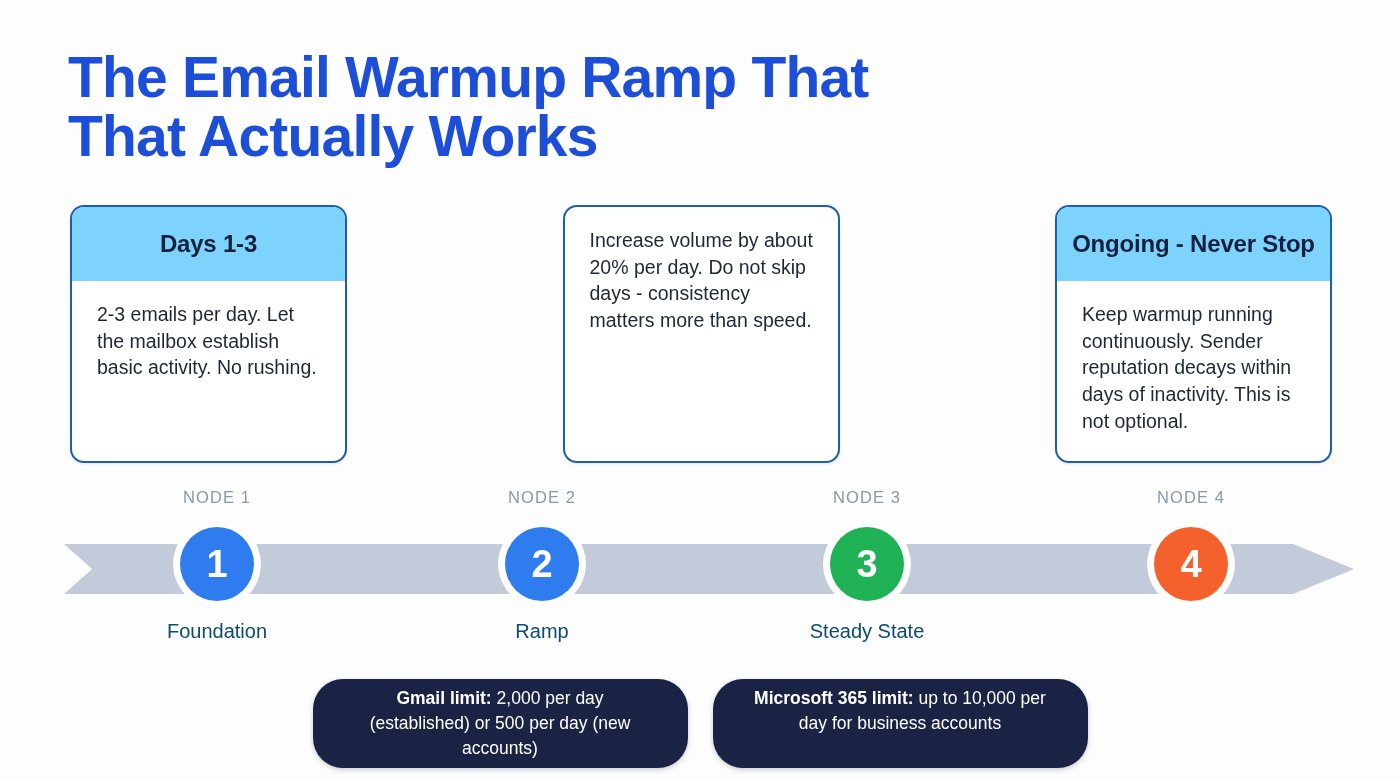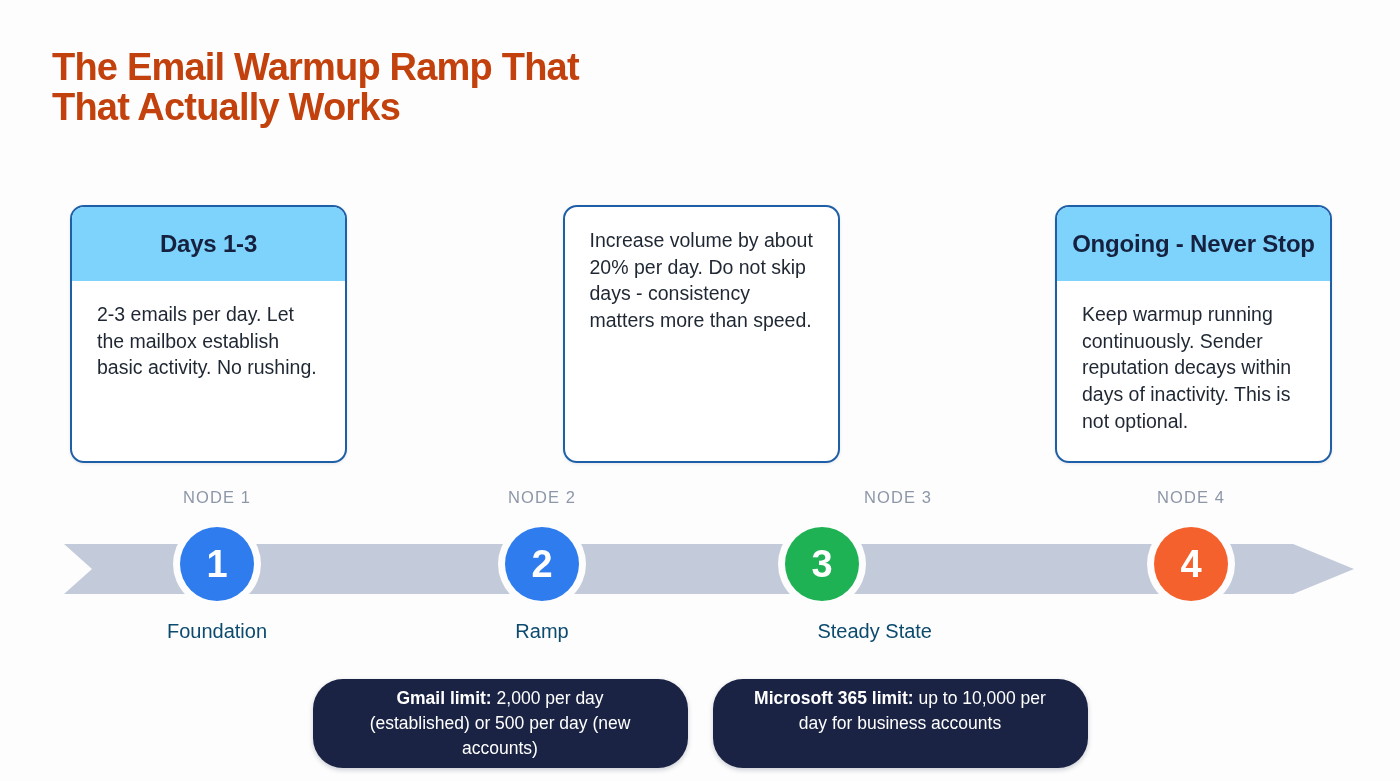--- a/index.html
+++ b/index.html
@@ -14,28 +14,28 @@
   body {
     background: #fdfdfd;
     font-family: "Liberation Sans", "DejaVu Sans", sans-serif;
     color: #1b2a4a;
     position: relative;
   }
 
   
   .page-title {
     position: absolute;
-    left: 52px;
+    left: 68px;
     top: 48px;
     width: 820px;
-    font-size: 38px;
+    font-size: 57px;
     line-height: 1.04;
     font-weight: 700;
     letter-spacing: -0.8px;
-    color: #c2410c;
+    color: #1d4ed8;
     white-space: pre-line;
   }
 
   
   .cards-row {
     position: absolute;
     left: 70px;
     top: 205px;
     width: 1262px;
     display: flex;
@@ -102,21 +102,21 @@
   }
 
   .node-col {
     position: absolute;
     top: 0;
     width: 220px;
     text-align: center;
   }
   .node-col.n1 { left: 99px;  }
   .node-col.n2 { left: 424px; }
-  .node-col.n3 { left: 704px; text-align: right; }
+  .node-col.n3 { left: 749px; }
   .node-col.n4 { left: 1073px;}
 
   .node-label {
     font-size: 16.5px;
     letter-spacing: 1.1px;
     color: #8e97a8;
     font-weight: 400;
     height: 22px;
     line-height: 22px;
   }

